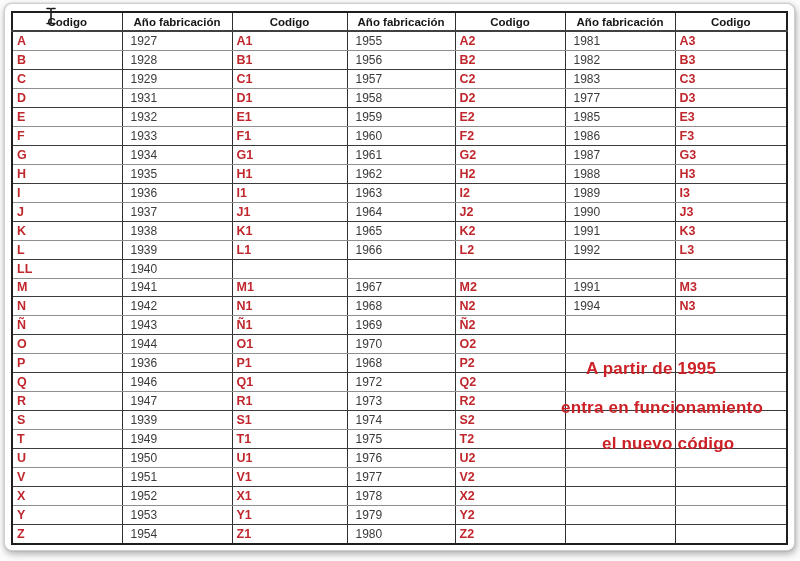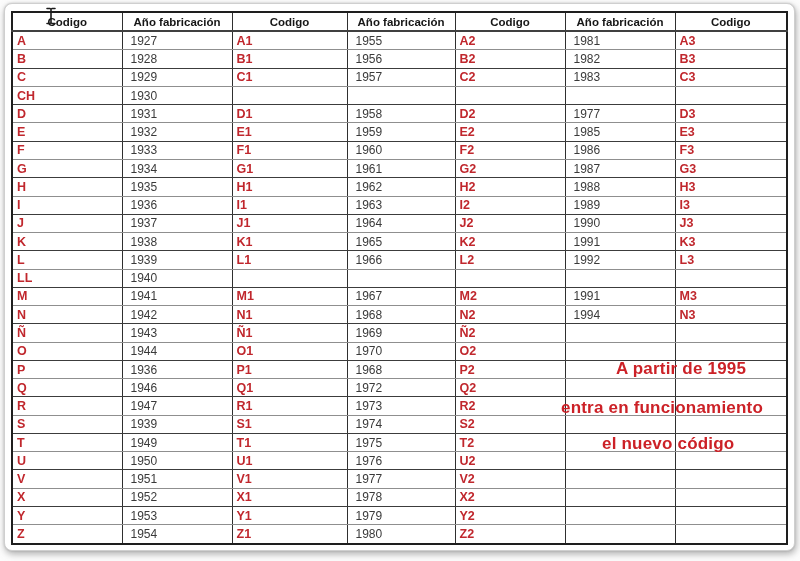--- a/index.html
+++ b/index.html
@@ -58,21 +58,21 @@
   td.year{
     color:var(--year-text);font-size:12px;
     padding-left:8px;
   }
   .ann{
     position:absolute;
     color:var(--annotation-red);
     font-weight:bold;font-size:17px;letter-spacing:0.2px;
     white-space:nowrap;pointer-events:none;
   }
-  .ann1{left:611px;top:355px;}
+  .ann1{left:581px;top:355px;}
   .ann2{left:556px;top:394px;}
   .ann3{left:597px;top:430px;}
   .cursor{
     position:absolute;left:40px;top:3px;width:12px;height:18px;
   }
 </style>
 </head>
 <body>
 
 <div class="photo">
@@ -120,29 +120,20 @@
         <tr>
           <td class="code">C</td>
           <td class="year">1929</td>
           <td class="code">C1</td>
           <td class="year">1957</td>
           <td class="code">C2</td>
           <td class="year">1983</td>
           <td class="code">C3</td>
         </tr>
         <tr>
-          <td class="code">CH</td>
-          <td class="year">1930</td>
-          <td class="code"></td>
-          <td class="year"></td>
-          <td class="code"></td>
-          <td class="year"></td>
-          <td class="code"></td>
-        </tr>
-        <tr>
           <td class="code">D</td>
           <td class="year">1931</td>
           <td class="code">D1</td>
           <td class="year">1958</td>
           <td class="code">D2</td>
           <td class="year">1977</td>
           <td class="code">D3</td>
         </tr>
         <tr>
           <td class="code">E</td>

